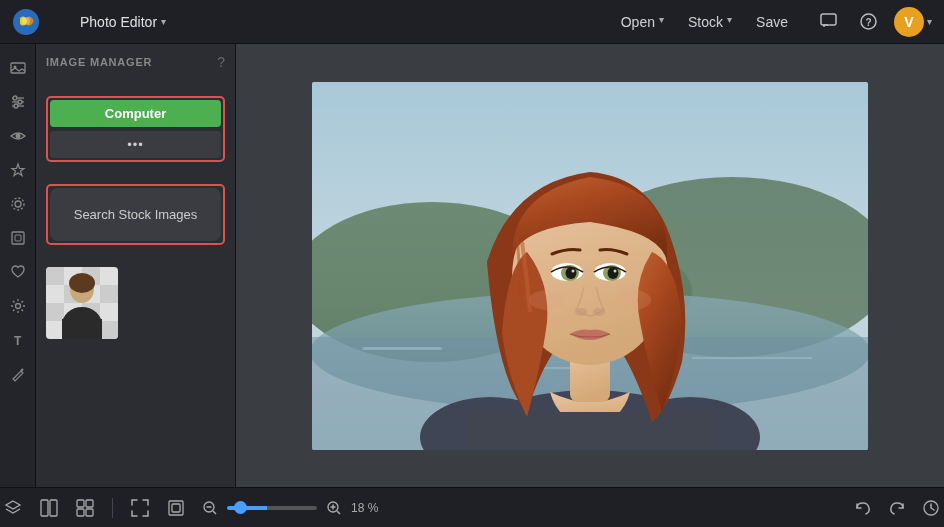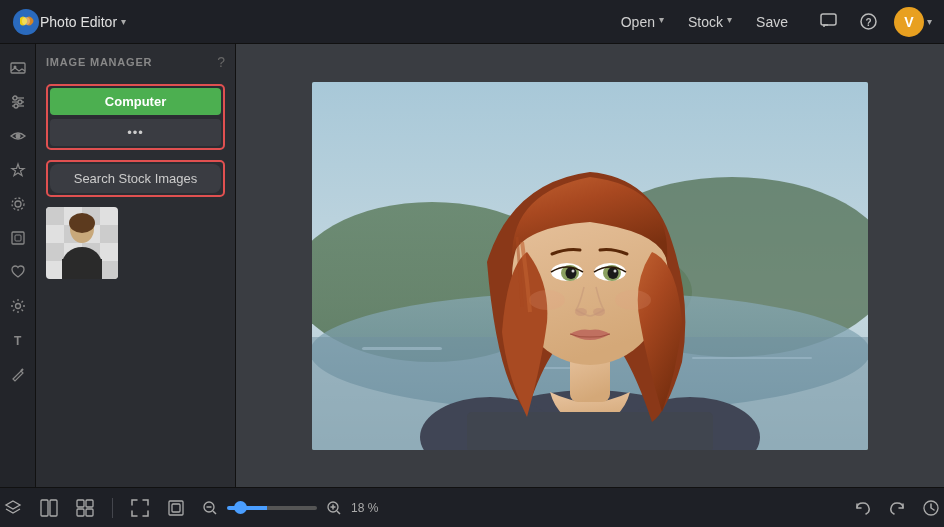--- a/index.html
+++ b/index.html
@@ -24,20 +24,21 @@
       flex-shrink: 0;
     }
     .topbar-appname {
       color: #e0e0e0;
       font-size: 14px;
       font-weight: 500;
       display: flex;
       align-items: center;
       gap: 4px;
       margin-right: auto;
+      margin-left: 40px;
     }
     .topbar-appname .chevron {
       font-size: 10px;
       color: #aaa;
     }
     .topbar-actions {
       display: flex;
       align-items: center;
       gap: 4px;
     }
@@ -128,21 +129,21 @@
 
     
     .panel {
       width: 200px;
       background: #2b2d32;
       padding: 10px;
       border-right: 1px solid #111;
       flex-shrink: 0;
       display: flex;
       flex-direction: column;
-      gap: 10px;
+      gap: 22px;
     }
     .panel-header {
       display: flex;
       align-items: center;
       justify-content: space-between;
       margin-bottom: 4px;
     }
     .panel-title {
       color: #888;
       font-size: 11px;
@@ -192,21 +193,21 @@
       border: 2px solid #e05050;
       border-radius: 5px;
       padding: 2px;
     }
     .btn-stock {
       background: #3a3c42;
       color: #ccc;
       font-size: 13px;
       border: none;
       border-radius: 8px;
-      padding: 7px 0;
+      padding: 19px 0;
       cursor: pointer;
       width: 100%;
       text-align: center;
     }
 
     
     .thumbnail-area {
       display: flex;
       flex-direction: column;
       gap: 6px;

